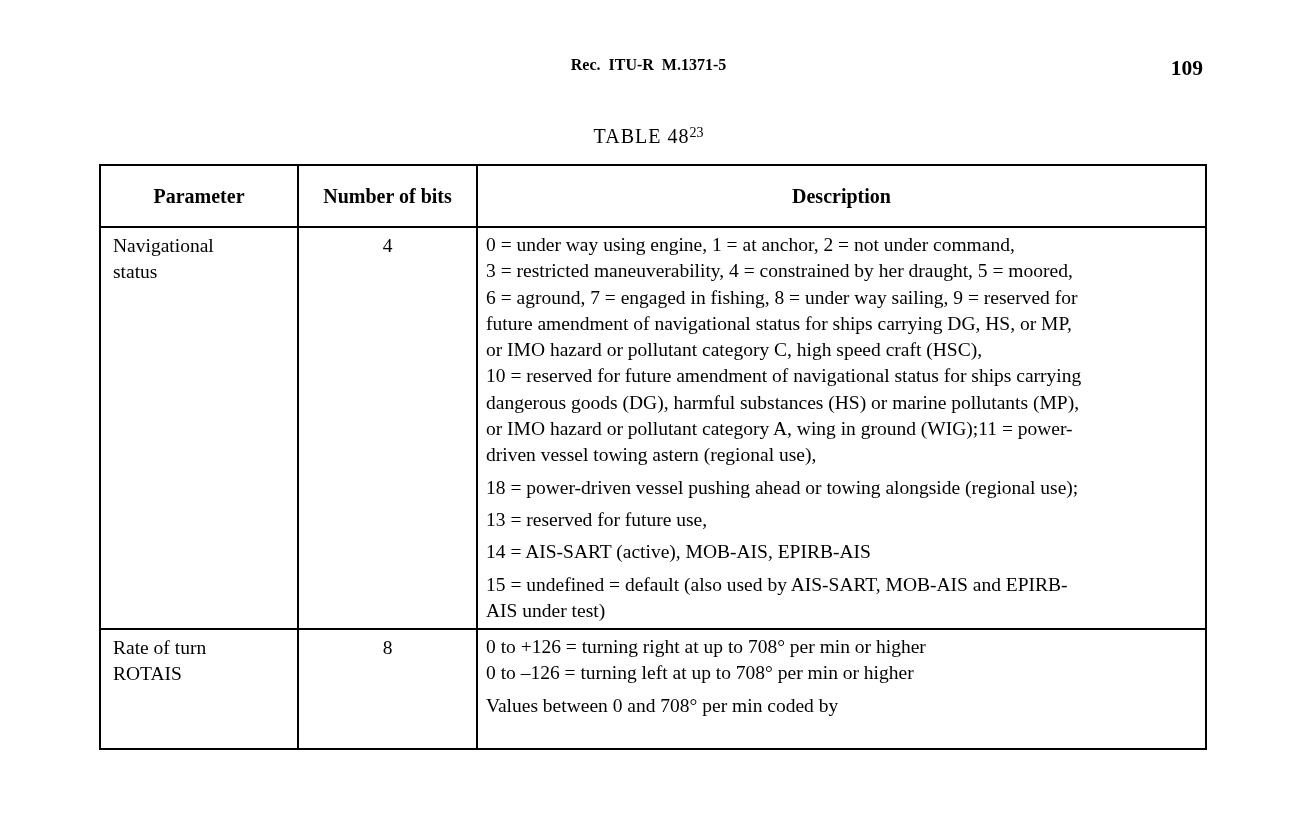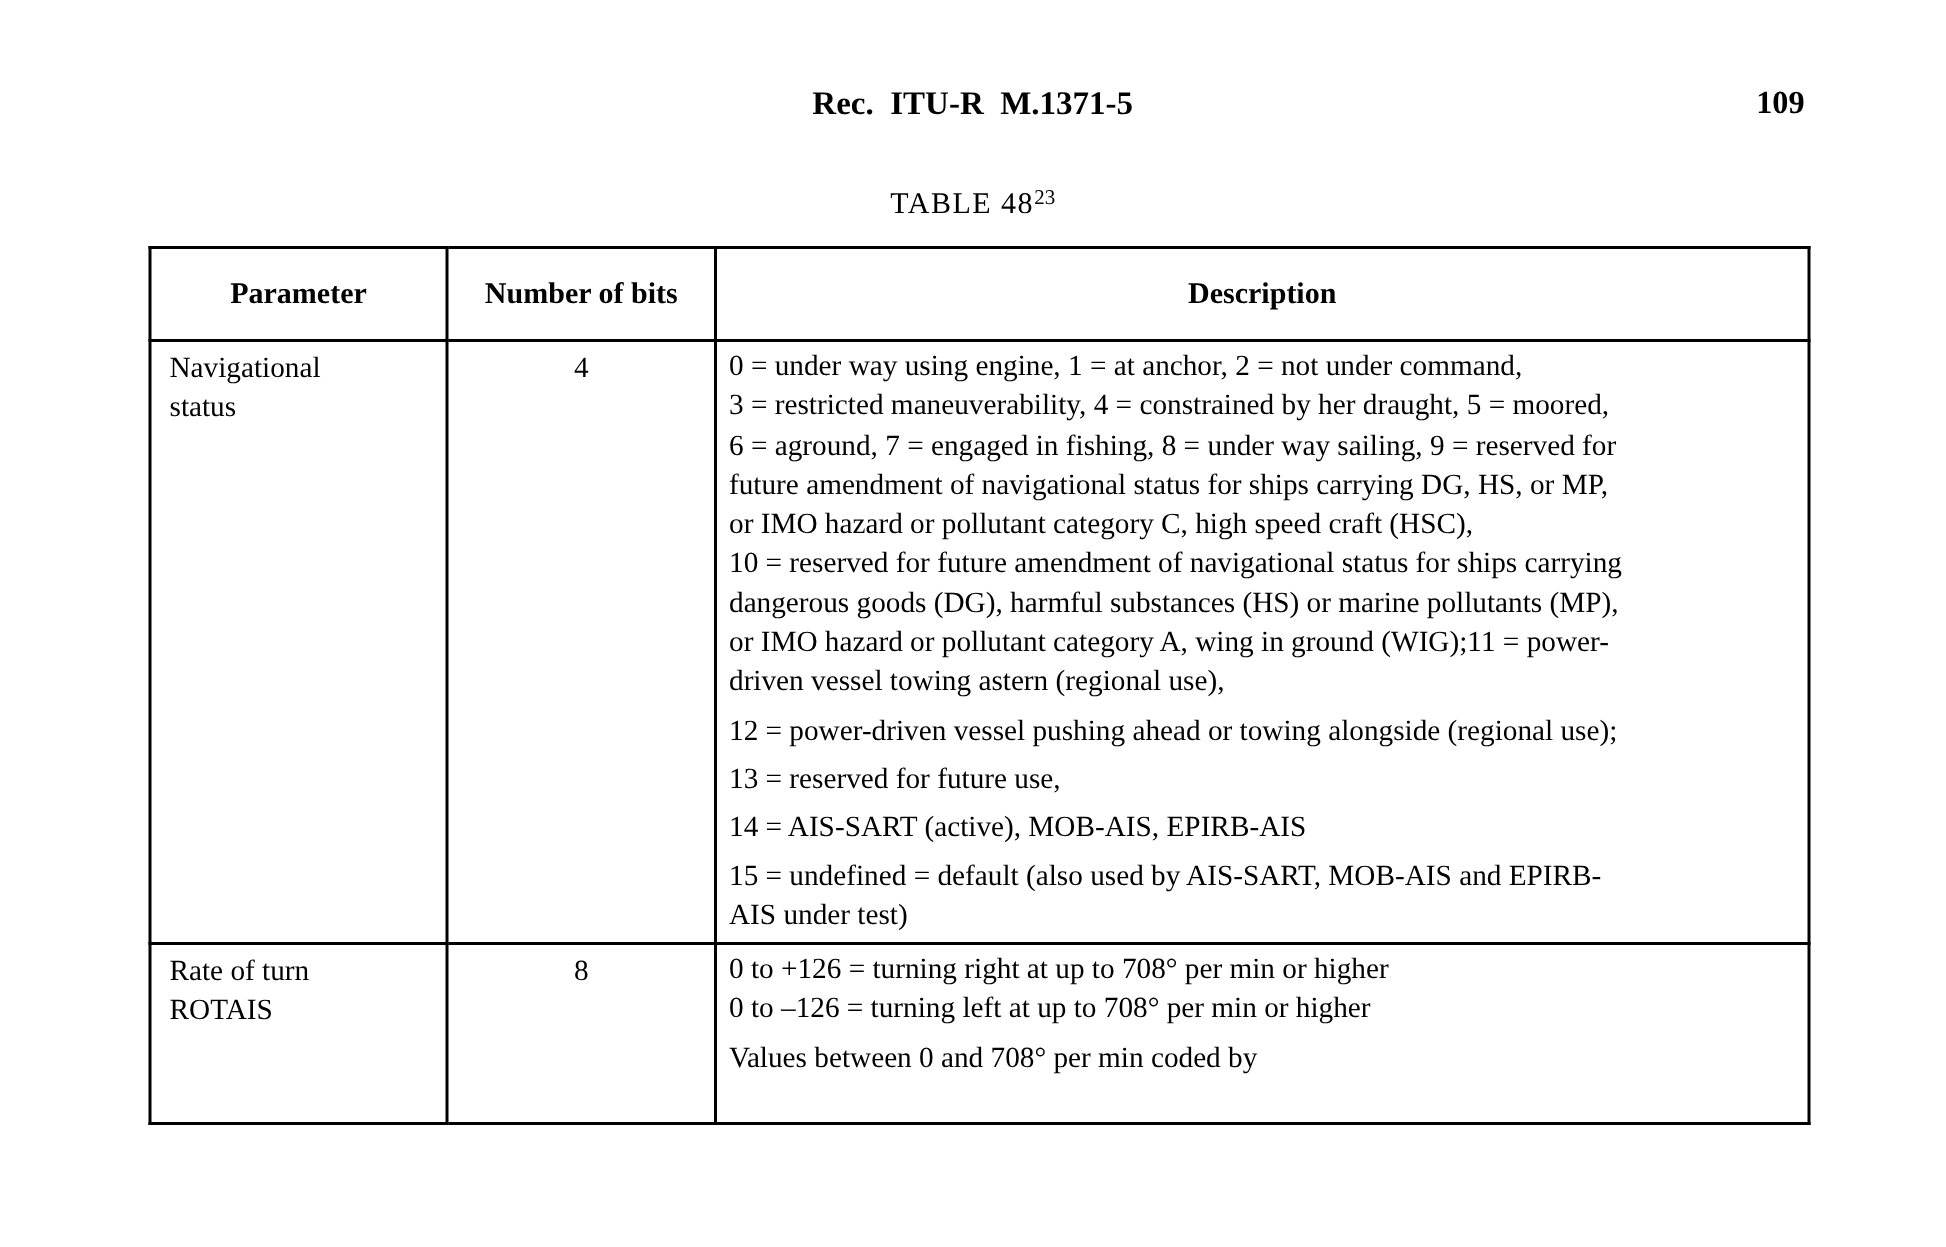--- a/index.html
+++ b/index.html
@@ -11,21 +11,21 @@
     font-family: "Liberation Serif", "DejaVu Serif", serif;
     overflow: hidden;
     position: relative;
   }
   .page-header-title {
     position: absolute;
     top: 56px; left: 0;
     width: 100%;
     text-align: center;
     font-weight: bold;
-    font-size: 22px;
+    font-size: 16px;
     white-space: pre;
   }
   .page-number {
     position: absolute;
     top: 56px; right: 94px;
     font-weight: bold;
     font-size: 21.5px;
   }
   .table-caption {
     position: absolute;
@@ -120,21 +120,21 @@
       <td class="cell-desc">
         <p class="para">0 = under way using engine, 1 = at anchor, 2 = not under command,
 3 = restricted maneuverability, 4 = constrained by her draught, 5 = moored,
 6 = aground, 7 = engaged in fishing, 8 = under way sailing, 9 = reserved for
 future amendment of navigational status for ships carrying DG, HS, or MP,
 or IMO hazard or pollutant category C, high speed craft (HSC),
 10 = reserved for future amendment of navigational status for ships carrying
 dangerous goods (DG), harmful substances (HS) or marine pollutants (MP),
 or IMO hazard or pollutant category A, wing in ground (WIG);11 = power-
 driven vessel towing astern (regional use),</p>
-        <p class="para">12 = power-driven vessel pushing ahead or towing alongside (regional use);</p>
+        <p class="para">18 = power-driven vessel pushing ahead or towing alongside (regional use);</p>
         <p class="para">13 = reserved for future use,</p>
         <p class="para">14 = AIS-SART (active), MOB-AIS, EPIRB-AIS</p>
         <p class="para">15 = undefined = default (also used by AIS-SART, MOB-AIS and EPIRB-
 AIS under test)</p>
       </td>
     </tr>
     <tr class="row-4">
       <td class="cell-param">Rate of turn
 ROTAIS</td>
       <td class="cell-bits">8</td>

